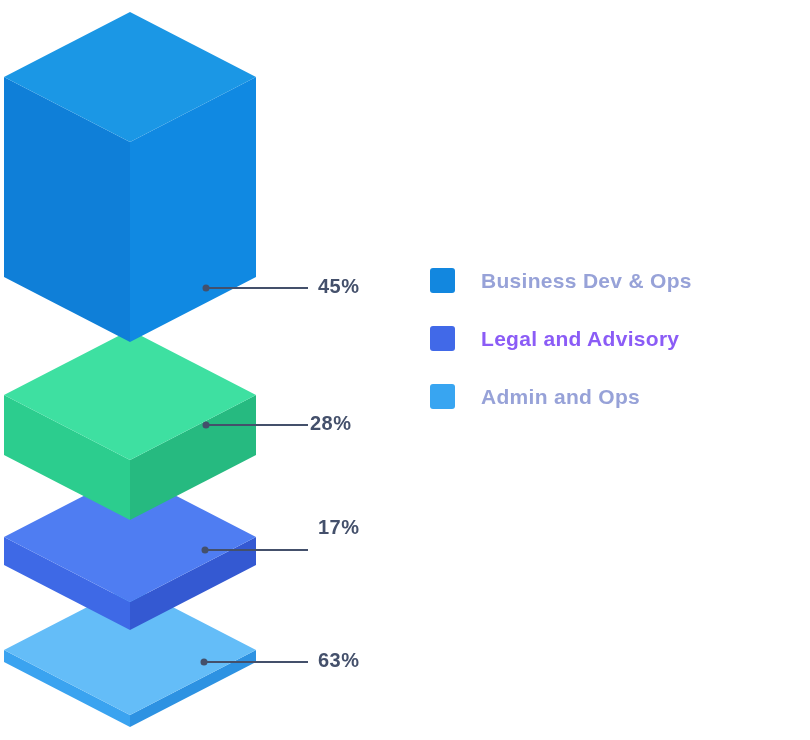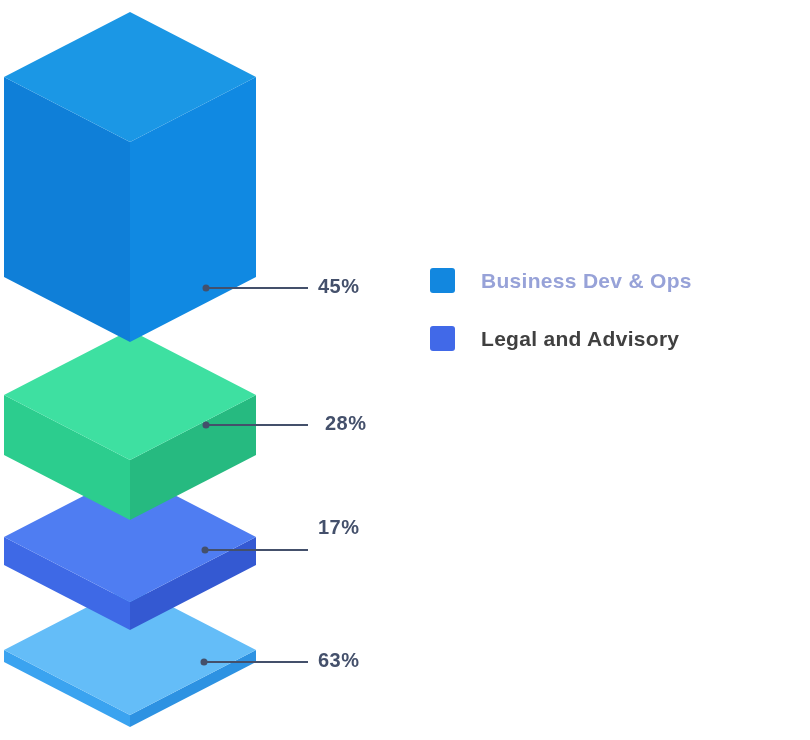--- a/index.html
+++ b/index.html
@@ -58,27 +58,31 @@
       <circle cx="206" cy="288" r="3.5" fill="#44506B"></circle>
       <line x1="206" y1="425" x2="308" y2="425" stroke="#44506B" stroke-width="2"></line>
       <circle cx="206" cy="425" r="3.5" fill="#44506B"></circle>
       <line x1="205" y1="550" x2="308" y2="550" stroke="#44506B" stroke-width="2"></line>
       <circle cx="205" cy="550" r="3.5" fill="#44506B"></circle>
       <line x1="204" y1="662" x2="308" y2="662" stroke="#44506B" stroke-width="2"></line>
       <circle cx="204" cy="662" r="3.5" fill="#44506B"></circle>
     </svg>
   <div>
       <div class="pct-label" style="left: 318px; top: 275px; color: rgb(68, 80, 107);">45%</div>
-      <div class="pct-label" style="left: 325px; top: 412px; color: rgb(68, 80, 107);">28%</div>
+      <div class="pct-label" style="left: 310px; top: 412px; color: rgb(68, 80, 107);">28%</div>
       <div class="pct-label" style="left: 318px; top: 516px; color: rgb(68, 80, 107);">17%</div>
       <div class="pct-label" style="left: 318px; top: 649px; color: rgb(68, 80, 107);">63%</div>
     </div>
   <div class="legend">
       <div class="legend-item">
         <span class="legend-swatch" style="background: rgb(18, 135, 223);"></span>
         <span class="legend-label" style="color: rgb(151, 162, 216);">Business Dev &amp; Ops</span>
       </div>
       <div class="legend-item">
         <span class="legend-swatch" style="background: rgb(65, 105, 232);"></span>
-        <span class="legend-label" style="color: #404040;">Legal and Advisory</span>
+        <span class="legend-label" style="color: #8b5cf6;">Legal and Advisory</span>
+      </div>
+      <div class="legend-item">
+        <span class="legend-swatch" style="background: rgb(56, 165, 241);"></span>
+        <span class="legend-label" style="color: rgb(151, 162, 216);">Admin and Ops</span>
       </div>
     </div>
 </div>
 
 </body></html>

